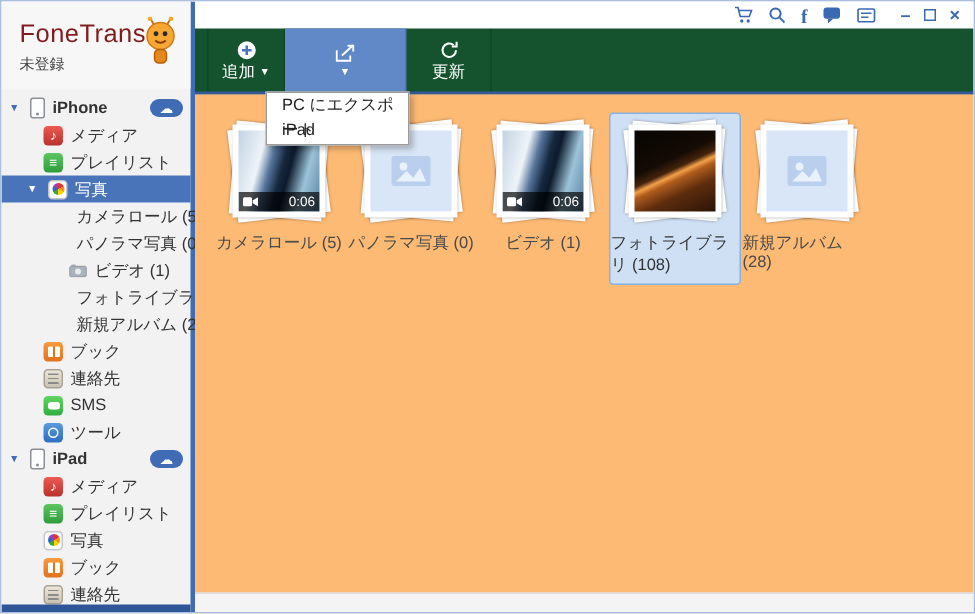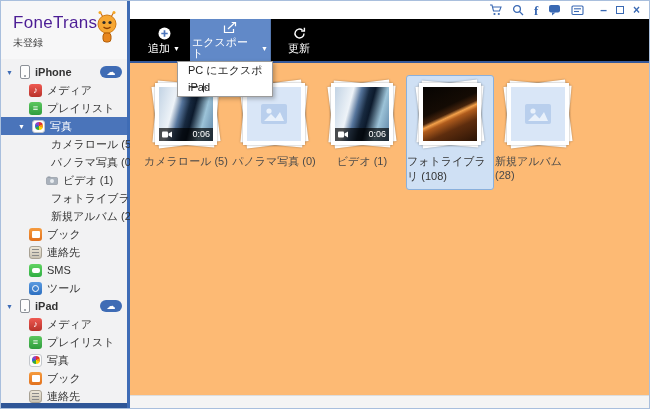--- a/index.html
+++ b/index.html
@@ -4,21 +4,21 @@
 <style>
   html,body{margin:0;padding:0;background:#e9edf2;}
   .window{position:relative;width:648px;height:407px;border:1px solid #a9bfdd;background:#fff;
     font-family:"Liberation Sans","DejaVu Sans",sans-serif;font-size:11px;color:#333;overflow:hidden;}
 
   
   .sidebar{position:absolute;left:0;top:0;bottom:0;width:126px;background:#f2f2f3;
     border-right:3px solid #3f6cb5;box-sizing:content-box;}
   .sidebar::after{content:"";position:absolute;left:0;right:0;bottom:0;height:5px;background:#2f5697;}
   .logo-area{height:58px;padding:12px 6px 0 12px;position:relative;background:#f7f7f8;box-sizing:border-box;}
-  .logo-title{color:#4c1d95;font-size:17px;letter-spacing:.3px;}
+  .logo-title{color:#7f1d1d;font-size:17px;letter-spacing:.3px;}
   .logo-sub{font-size:10px;color:#444;margin-top:3px;}
   .mascot{position:absolute;right:7px;top:10px;}
 
   .tree{padding-top:4px;}
   .row{display:flex;align-items:center;height:18px;gap:5px;padding-left:28px;white-space:nowrap;}
   .row.hdr{padding-left:5px;font-weight:bold;}
   .row.exp{padding-left:17px;}
   .row.l2{padding-left:45px;color:#333;}
   .row.selected{background:#4a74ba;color:#fff;}
   .tri{font-size:7px;color:#3f6cb5;width:9px;flex:none;line-height:1;}
@@ -47,21 +47,21 @@
 
   
   .main{position:absolute;left:129px;top:0;right:0;bottom:0;background:#fff;}
   .titlestrip{height:18px;display:flex;justify-content:flex-end;align-items:center;gap:10px;padding-right:9px;background:#fff;}
   .tsicon{display:inline-flex;align-items:center;color:#3a69b3;}
   .fb{font-family:"Liberation Serif","DejaVu Serif",serif;font-weight:bold;font-size:13px;color:#3a69b3;line-height:1;}
   .wcgroup{display:flex;gap:9px;align-items:center;margin-left:6px;}
   .wc{color:#3a69b3;font-size:12px;font-weight:bold;line-height:1;}
   .wc-max{width:8px;height:8px;border:1.5px solid #3a69b3;display:inline-block;box-sizing:border-box;}
 
-  .toolbar{height:42px;background:#000000;border-bottom:2px solid #35599a;display:flex;align-items:stretch;padding-left:8px;}
+  .toolbar{height:42px;background:#14532d;border-bottom:2px solid #35599a;display:flex;align-items:stretch;padding-left:8px;}
   .tbtn{display:flex;flex-direction:column;align-items:center;justify-content:center;gap:3px;color:#fff;
     border-right:1px solid rgba(0,0,0,.13);padding:0 2px;}
   .tbtn:first-child{border-left:1px solid rgba(0,0,0,.13);}
   .tbtn .lbl{font-size:11px;display:flex;gap:3px;align-items:center;line-height:1;}
   .tbtn .dd{font-size:7px;}
   .w-add{width:46px;}.w-exp{width:76px;}.w-del{width:52px;}.w-ref{width:52px;}
   .tbtn.active{background:#6189c8;}
   .tbtn.disabled{opacity:.5;}
 
   .dropdown{position:absolute;left:47px;top:60px;width:94px;background:#fff;border:1px solid #9b9b9b;
@@ -282,21 +282,20 @@
             <span class="dd">▼</span>
           </span>
       </div>
       <div class="tbtn w-exp active">
         <svg width="15" height="13" viewBox="0 0 15 13" fill="none" stroke="#fff" stroke-width="1.2">
             <path d="M1.5 4.5v7h9V8"></path>
             <path d="M5 8 12 1.5"></path>
             <path d="M8.7 1.5h3.8v3.8"></path>
           </svg>
         <span class="lbl">
-            <span>エクスポート</span>
             <span class="dd">▼</span>
           </span>
       </div>
       <div class="tbtn w-ref">
         <svg width="13" height="13" viewBox="0 0 13 13" fill="none" stroke="#fff" stroke-width="1.4">
             <path d="M11 6.5a4.5 4.5 0 1 1-1.6-3.45"></path>
             <path d="M11.4 0.8v3.2H8.2"></path>
           </svg>
         <span class="lbl">
             <span>更新</span>

